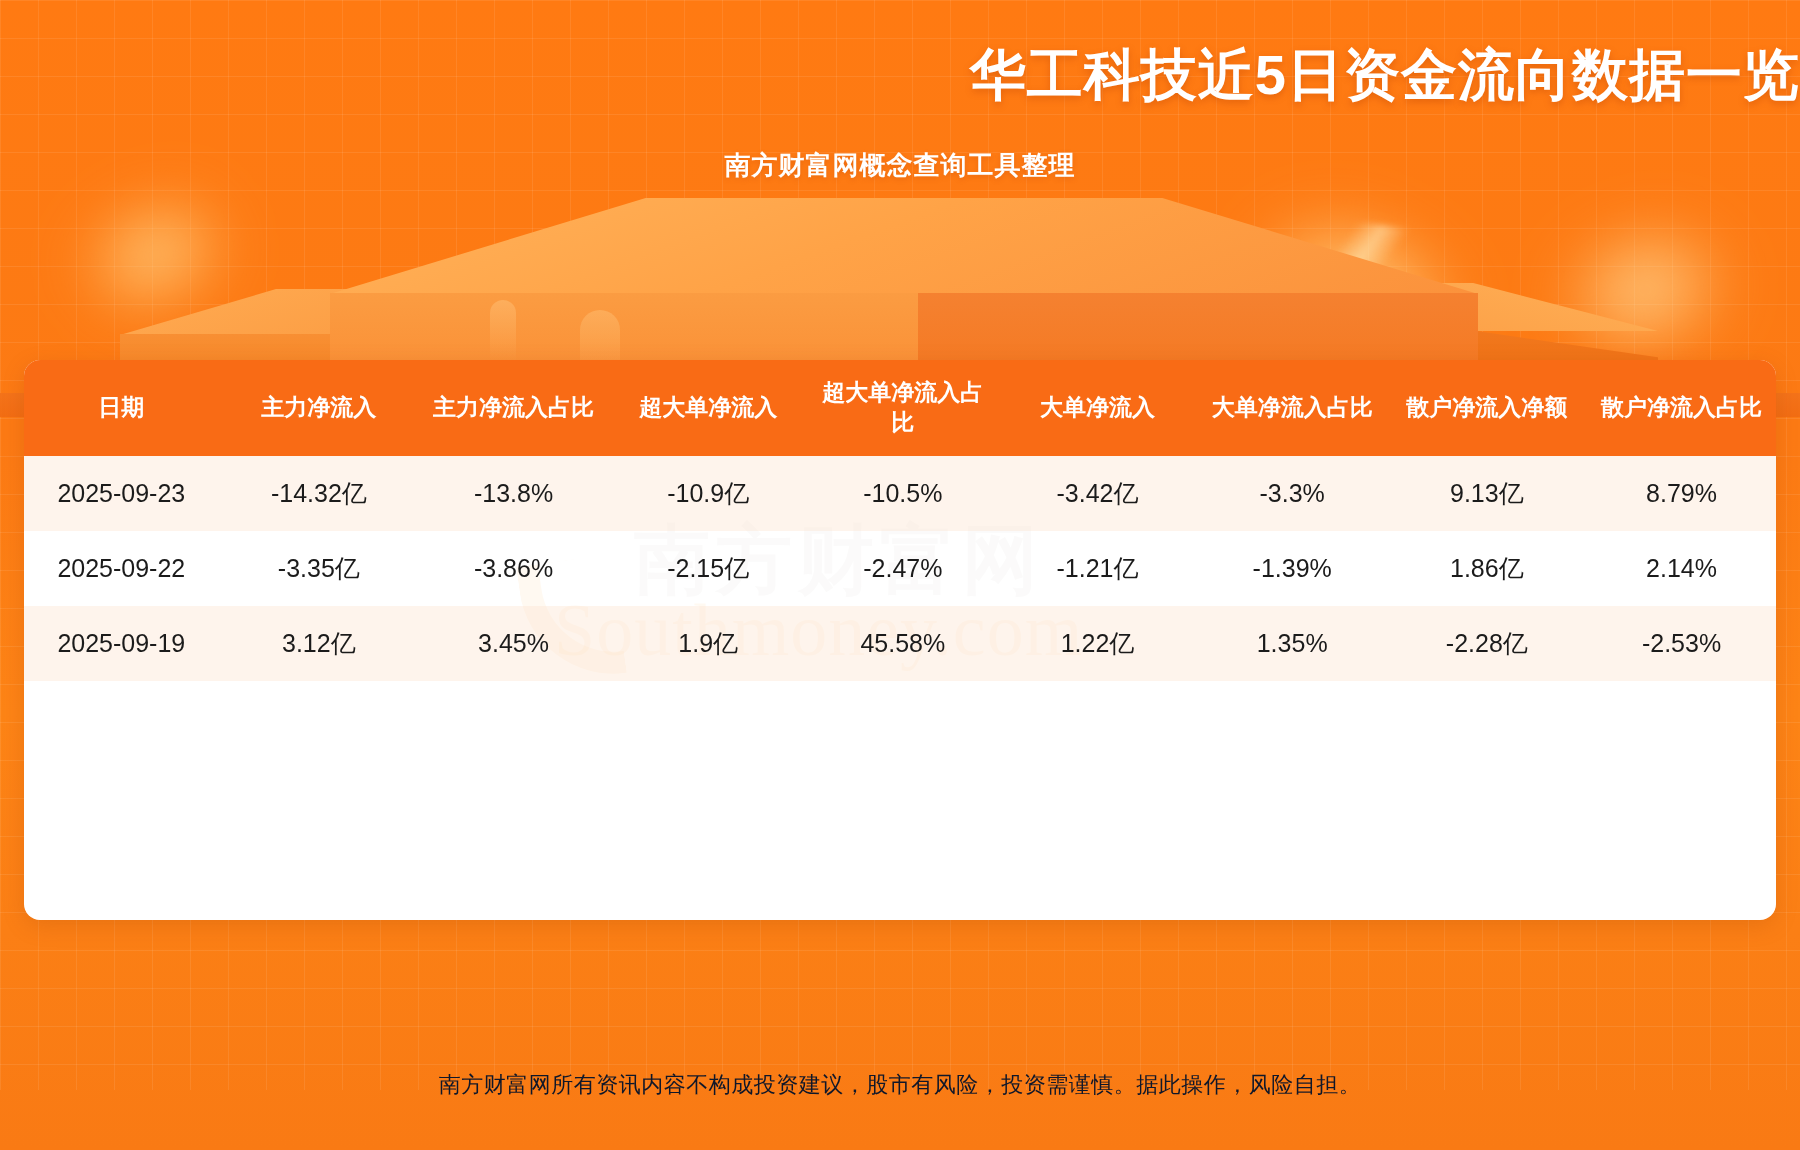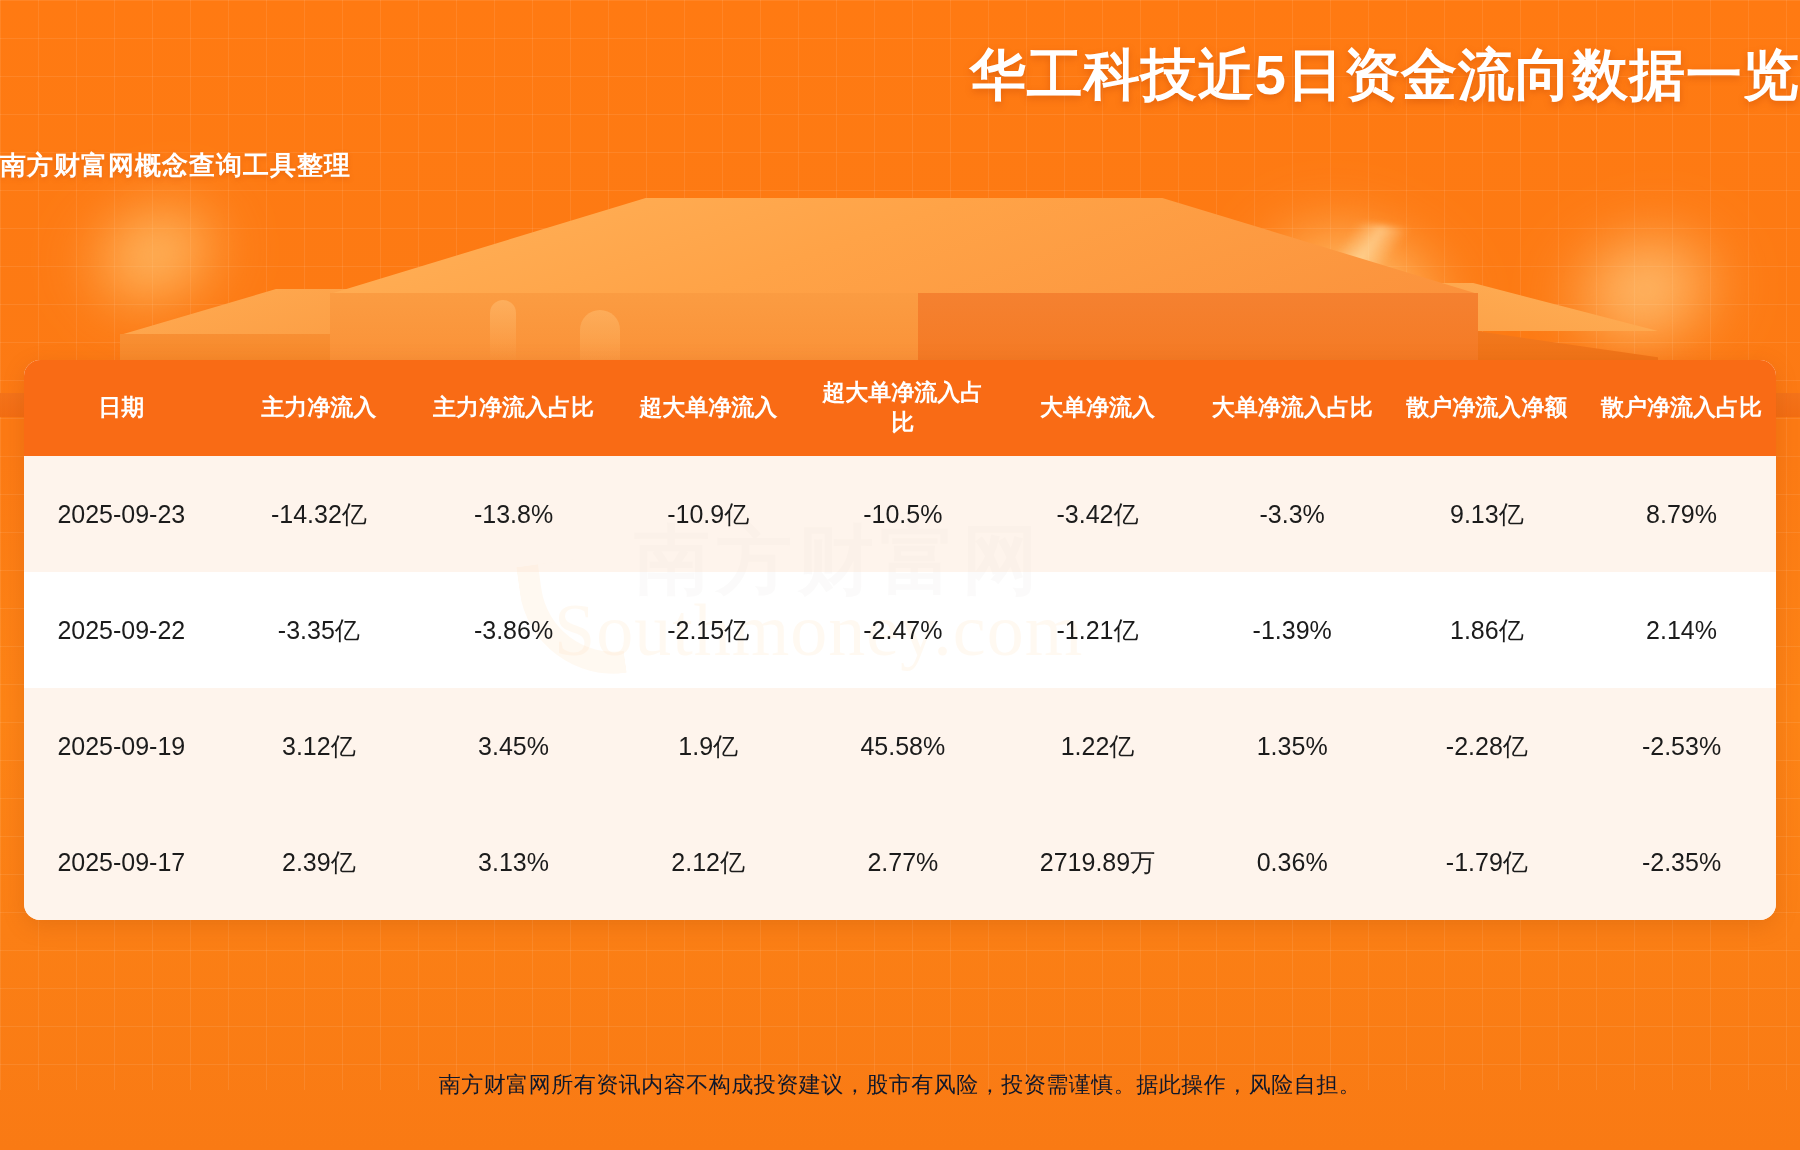--- a/index.html
+++ b/index.html
@@ -116,21 +116,21 @@
 
   
   .title {
     position:absolute; top:38px; left:0; width:100%;
     text-align:right; color:#ffffff;
     font-size:56px; font-weight:bold; letter-spacing:1px;
     text-shadow:0 3px 7px rgba(180,60,0,.35);
   }
   .subtitle {
     position:absolute; top:148px; left:0; width:100%;
-    text-align:left; color:#ffffff;
+    text-align:center; color:#ffffff;
     font-size:26px; font-weight:bold; letter-spacing:1px;
     text-shadow:0 2px 5px rgba(180,60,0,.25);
   }
 
   
   .card {
     position:absolute; left:24px; top:360px; width:1752px; height:560px;
     background:#ffffff; border-radius:16px; overflow:hidden;
     box-shadow:0 6px 22px rgba(150,55,0,.18);
   }
@@ -160,21 +160,21 @@
   thead th {
     background:#f96b15;
     color:#ffffff;
     font-size:23px; font-weight:bold;
     padding:18px 6px; line-height:1.3;
     text-align:center; vertical-align:middle;
     height:96px;
   }
   tbody td {
     font-size:25px; color:#1b1b1b;
-    text-align:center; height:116px;
+    text-align:center; height:75px;
     padding:4px 6px; background:transparent;
   }
   tbody tr.odd  td { background:rgba(253,240,229,.72); }
   tbody tr.even td { background:rgba(255,255,255,.55); }
 
   col.c-date { width:170px; }
   col.c-v    { width:175px; }
   col.c-p    { width:165px; }
 
   
@@ -275,28 +275,17 @@
         <td>2025-09-19</td>
         <td>3.12亿</td>
         <td>3.45%</td>
         <td>1.9亿</td>
         <td>45.58%</td>
         <td>1.22亿</td>
         <td>1.35%</td>
         <td>-2.28亿</td>
         <td>-2.53%</td>
       </tr>
-      <tr class="odd">
-        <td>2025-09-17</td>
-        <td>2.39亿</td>
-        <td>3.13%</td>
-        <td>2.12亿</td>
-        <td>2.77%</td>
-        <td>2719.89万</td>
-        <td>0.36%</td>
-        <td>-1.79亿</td>
-        <td>-2.35%</td>
-      </tr>
     </tbody>
   </table>
 </div>
 
 <div class="disclaimer">南方财富网所有资讯内容不构成投资建议，股市有风险，投资需谨慎。据此操作，风险自担。</div>
 
 </body></html>

